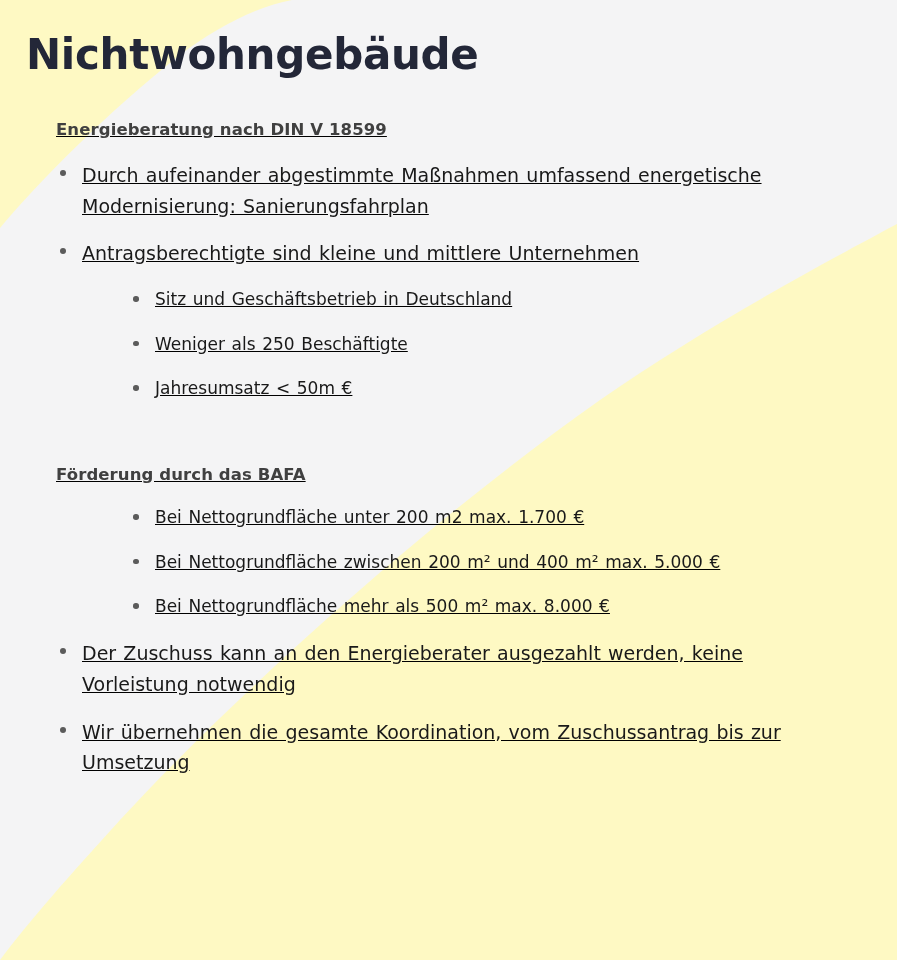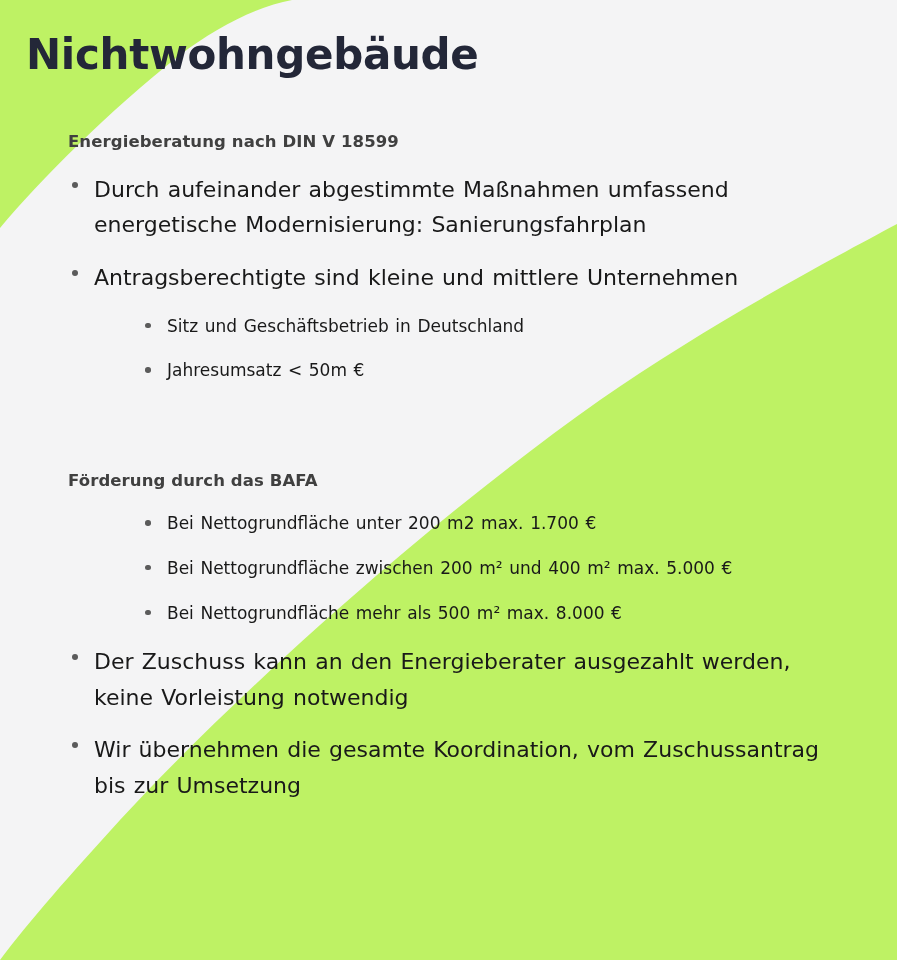--- a/index.html
+++ b/index.html
@@ -15,21 +15,21 @@
     overflow: hidden;
     position: relative;
   }
 
   
   #slide {
     position: absolute;
     inset: 0;
     width: 897px;
     height: 960px;
-    background: #bef264;
+    background: #fef9c3;
     overflow: hidden;
   }
   #bg-shape {
     position: absolute;
     inset: 0;
     width: 897px;
     height: 960px;
     display: block;
     pointer-events: none;
   }
@@ -57,21 +57,21 @@
     font-family: "DejaVu Sans", "Liberation Sans", sans-serif;
   }
 
   .body-block {
     position: absolute;
     left: 0;
     top: 118px;
     width: 897px;
   }
 
-  .section { margin: 12px; padding: 0; }
+  .section { margin: 0; padding: 0; text-decoration: underline; }
 
   .section-heading {
     margin: 0;
     padding: 0 0 0 56px;
     font-size: 16.5px;
     font-weight: bold;
     color: #404040;
     line-height: 1.5;
     letter-spacing: 0.1px;
   }
@@ -83,21 +83,21 @@
   }
   ul.lvl2 {
     list-style: none;
     margin: 0;
     padding: 0;
   }
 
   li.b1, li.b2 {
     position: relative;
     color: #191919;
-    font-size: 22px;
+    font-size: 19px;
     line-height: 1.62;
     word-spacing: 1.2px;
   }
 
   li.b1 {
     padding: 0 45px 0 82px;
     margin-top: 17px;
   }
   li.b1::before {
     content: "";
@@ -149,20 +149,21 @@
         <h2 class="section-heading">Energieberatung nach DIN V 18599</h2>
 
         <ul class="lvl1">
           <li class="b1">Durch aufeinander abgestimmte Maßnahmen umfassend energetische Modernisierung: Sanierungsfahrplan</li>
 
           <li class="b1">Antragsberechtigte sind kleine und mittlere Unternehmen</li>
         </ul>
 
         <ul class="lvl2">
           <li class="b2">Sitz und Geschäftsbetrieb in Deutschland</li>
+          <li class="b2">Weniger als 250 Beschäftigte</li>
           <li class="b2">Jahresumsatz &lt; 50m €</li>
         </ul>
       </div>
 
       <div class="gap-sections"></div>
 
       <div class="section">
         <h2 class="section-heading sec2-heading">Förderung durch das BAFA</h2>
 
 

